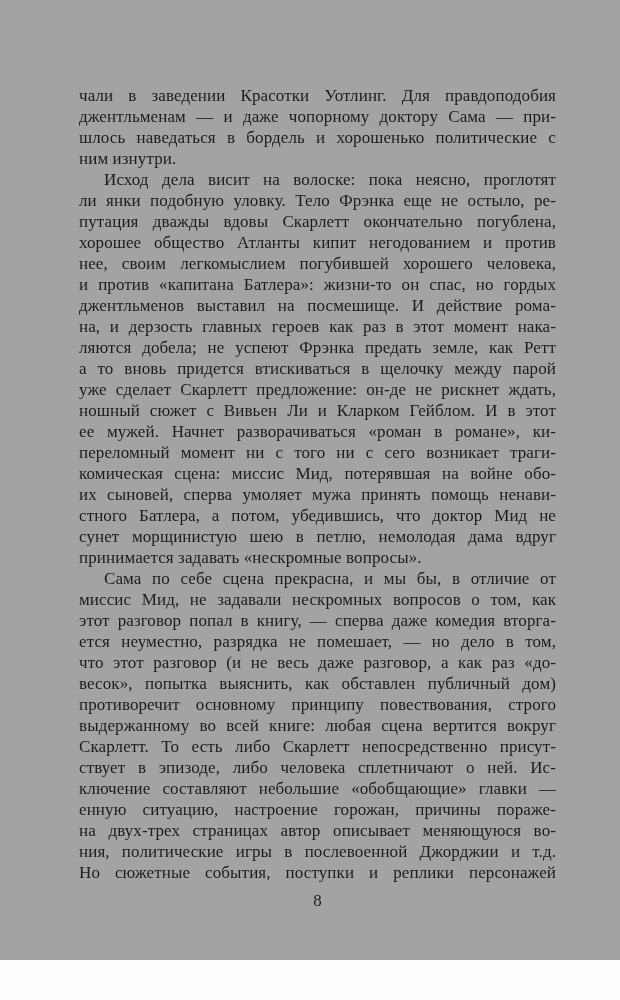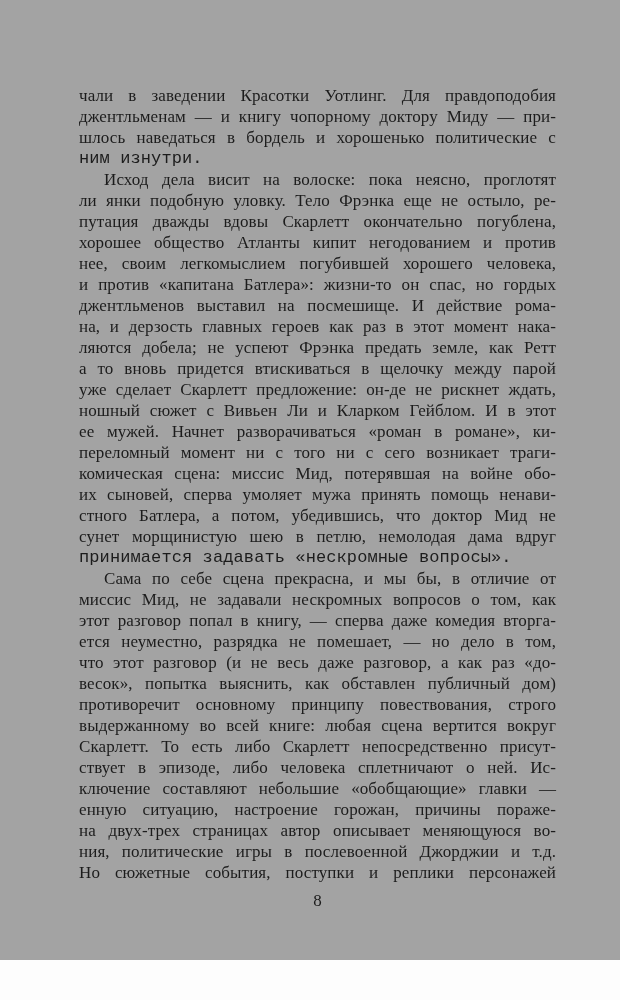--- a/index.html
+++ b/index.html
@@ -28,21 +28,20 @@
   .paragraph {
     margin: 0;
     padding: 0;
   }
   .line {
     text-align: justify;
     text-align-last: justify;
   }
   .line.last {
     text-align-last: left;
-    font-family: Liberation Mono, monospace;
   }
   .line.indent {
     text-indent: 25px;
   }
   .page-number {
     position: absolute;
     left: 79px;
     top: 891px;
     width: 477px;
     text-align: center;
@@ -50,21 +49,21 @@
     color: #1c1c1c;
   }
 </style>
 </head>
 <body>
 
 <div class="book-page">
   <div class="text-block">
       <div class="paragraph">
         <div class="line">чали в заведении Красотки Уотлинг. Для правдоподобия</div>
-        <div class="line">джентльменам — и книгу чопорному доктору Миду — при-</div>
+        <div class="line">джентльменам — и даже чопорному доктору Сама — при-</div>
         <div class="line">шлось наведаться в бордель и хорошенько политические с</div>
         <div class="line last">ним изнутри.</div>
       </div>
       <div class="paragraph">
         <div class="line indent">Исход дела висит на волоске: пока неясно, проглотят</div>
         <div class="line">ли янки подобную уловку. Тело Фрэнка еще не остыло, ре-</div>
         <div class="line">путация дважды вдовы Скарлетт окончательно погублена,</div>
         <div class="line">хорошее общество Атланты кипит негодованием и против</div>
         <div class="line">нее, своим легкомыслием погубившей хорошего человека,</div>
         <div class="line">и против «капитана Батлера»: жизни-то он спас, но гордых</div>

